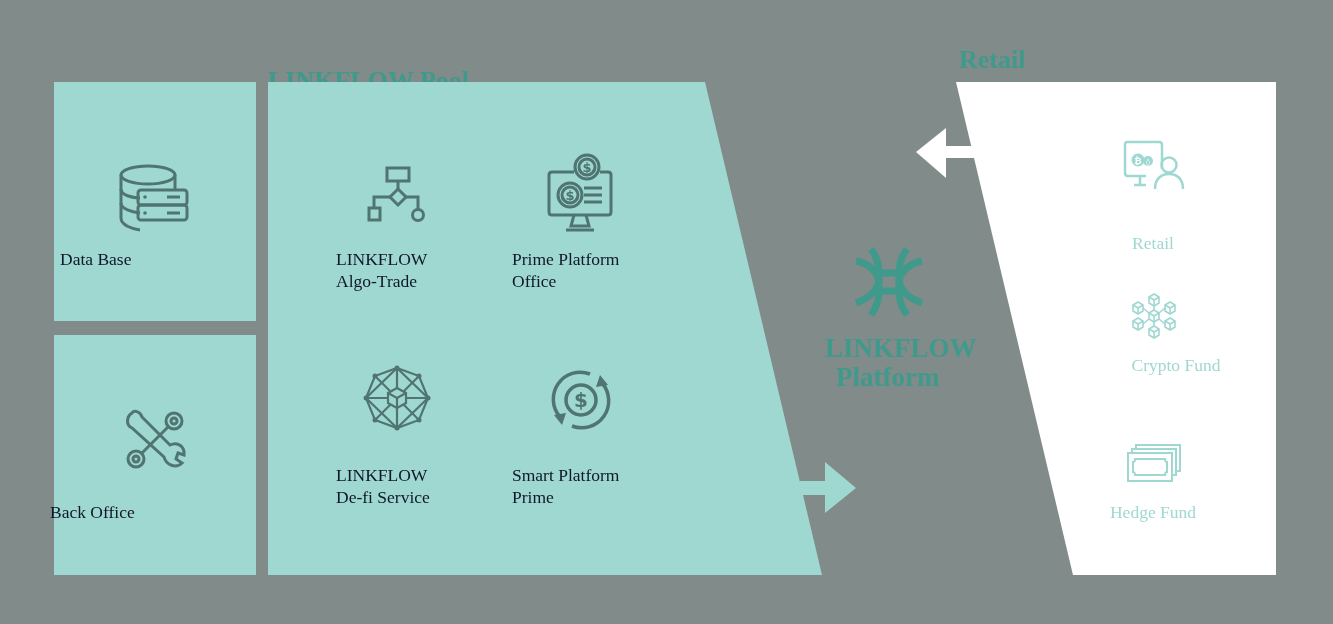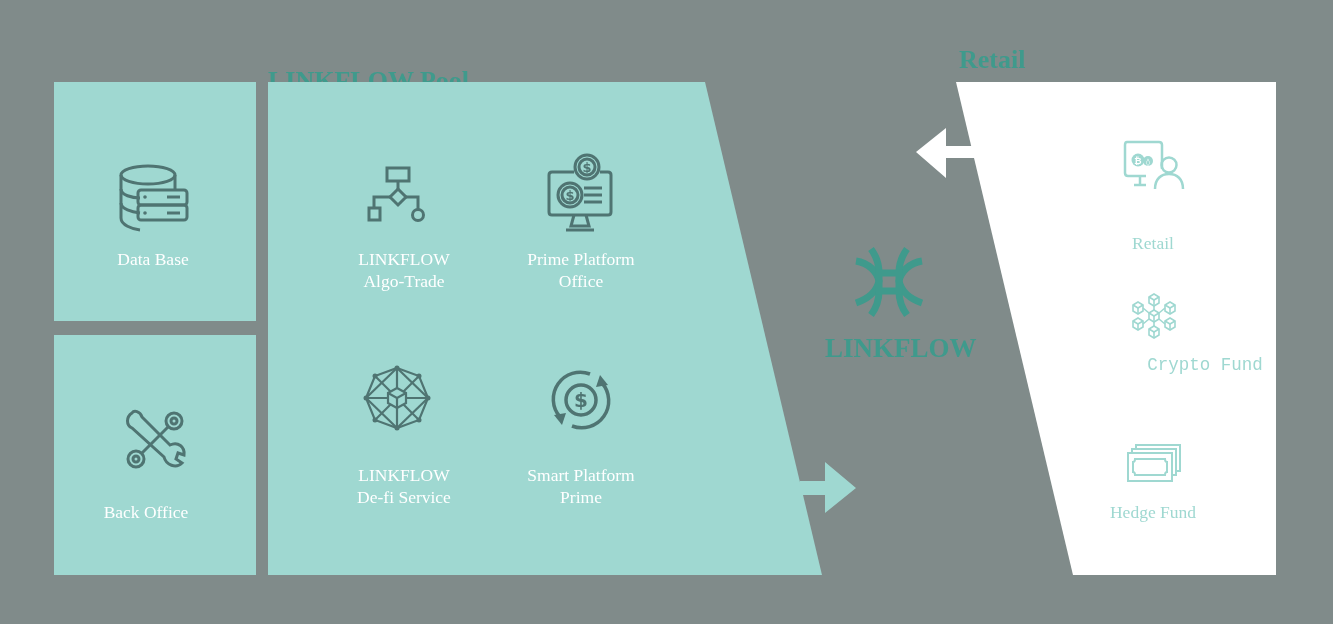--- a/index.html
+++ b/index.html
@@ -1,20 +1,20 @@
 <!DOCTYPE html>
 <html><head>
 <meta charset="utf-8">
 <style>
   html, body { margin:0; padding:0; }
   body { width:1333px; height:624px; background:#808b8a; position:relative; overflow:hidden; font-family:"Liberation Serif", serif; }
   .abs { position:absolute; }
   .box { background:#9fd8d1; }
   .title { font-weight:bold; color:#3f9a8c; font-size:26px; }
-  .lbl { color:#ffffff; font-size:17.5px; text-align:center; line-height:22px; }
+  .lbl { color:#0f172a; font-size:17.5px; line-height:22px;padding-left:6px; }
   .lbl2 { color:#9fd8d1; font-size:17.5px; text-align:center; line-height:22px; }
   svg.icon { position:absolute; overflow:visible; }
 </style>
 </head>
 <body>
 
 <div class="abs title" style="left:268px;top:44px;margin-top:22px;">LINKFLOW Pool</div>
 <div class="abs title" style="left:959px;top:45px;">Retail</div>
 
 <div class="abs box" style="left:54px;top:82px;width:202px;height:239px;"></div>
@@ -147,20 +147,21 @@
     <path d="M69 14 C57 16 48 24 46 34 C48 44 57 52 69 56"></path>
     <path d="M18 2 C24 10 26 18 26 26"></path>
     <path d="M54 2 C48 10 46 18 46 26"></path>
     <path d="M18 68 C24 60 26 52 26 44"></path>
     <path d="M54 68 C48 60 46 52 46 44"></path>
     <rect x="26" y="26" width="20" height="18"></rect>
   </g>
 </svg>
 <div class="abs title" style="left:825px;top:334px;font-size:27px;line-height:29px;">
   <div>LINKFLOW</div>
+  <div style="padding-left:11px;">Platform</div>
 </div>
 
 <svg class="icon" style="left:1124px;top:141px;" width="62" height="50" viewBox="0 0 62 50">
   <g fill="none" stroke="#9fd8d1" stroke-width="2.5">
     <path d="M38 28 V4 C38 2 37 1 35 1 H3 C2 1 1 2 1 4 V32 C1 34 2 35 4 35 H22"></path>
     <line x1="16" y1="35" x2="16" y2="43"></line>
     <line x1="10" y1="44" x2="22" y2="44"></line>
     <circle cx="45" cy="24" r="7.5"></circle>
     <path d="M31 48 C31 38 37 33 45 33 C53 33 59 38 59 48"></path>
   </g>
@@ -197,21 +198,21 @@
       <polyline points="35,29 40,32 45,29"></polyline>
       <line x1="40" y1="32" x2="40" y2="38"></line>
     <line x1="24" y1="14" x2="24" y2="18"></line>
       <line x1="24" y1="30" x2="24" y2="34"></line>
     <line x1="13" y1="16" x2="19" y2="21"></line>
       <line x1="35" y1="16" x2="29" y2="21"></line>
     <line x1="13" y1="32" x2="19" y2="27"></line>
       <line x1="35" y1="32" x2="29" y2="27"></line>
   </g>
 </svg>
-<div class="abs lbl2" style="left:1132px;top:354px;width:146px;font-family:Liberation Mono, monospace;">Crypto Fund</div>
+<div class="abs lbl2" style="left:1103px;top:354px;width:146px;">Crypto Fund</div>
 
 <svg class="icon" style="left:1126px;top:443px;" width="56" height="40" viewBox="0 0 56 40">
   <g fill="none" stroke="#9fd8d1" stroke-width="2">
     <path d="M10 6 V2 H54 V28 H50"></path>
     <path d="M6 10 V6 H50 V32 H46"></path>
     <rect x="2" y="10" width="44" height="28"></rect>
     <path d="M9 16 H39 C39 18 40 19 41 19 V29 C40 29 39 30 39 32 H9 C9 30 8 29 7 29 V19 C8 19 9 18 9 16 Z"></path>
   </g>
 </svg>
 <div class="abs lbl2" style="left:1080px;top:501px;width:146px;text-align:center;">Hedge Fund</div>

